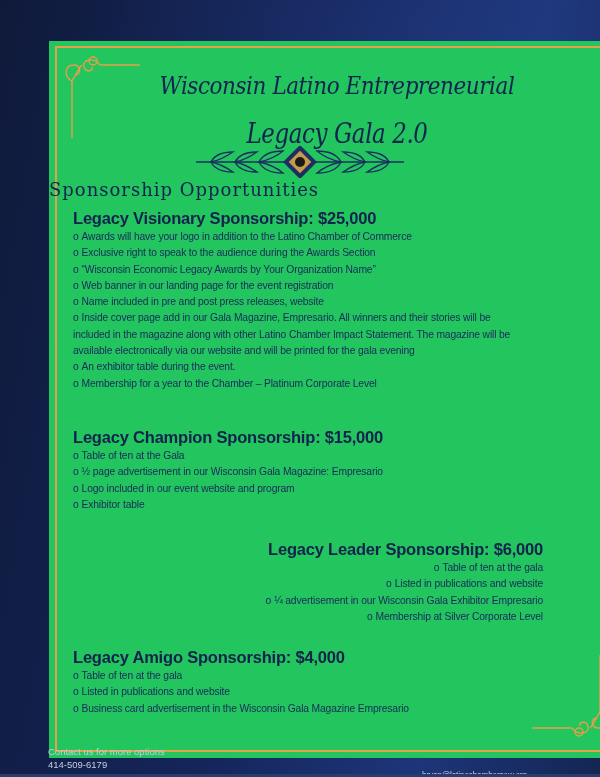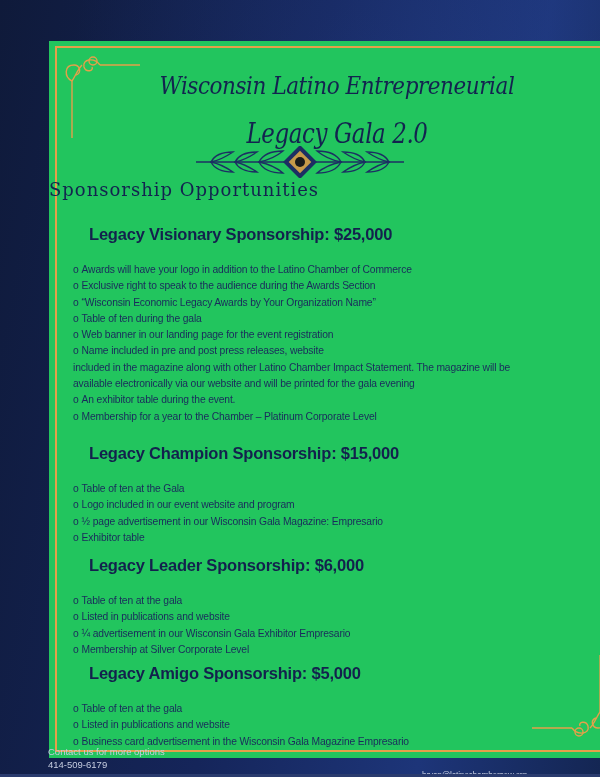--- a/index.html
+++ b/index.html
@@ -34,32 +34,32 @@
   .title.l2 { top: 76px; font-size: 28px; transform: scaleX(0.82); }
   .laurel { position: absolute; left: 142px; top: 105px; }
   .subtitle {
     position: absolute; left: 0; right: 0; top: 138px; text-align: left;
     font-family: "DejaVu Serif", serif; font-size: 18px; letter-spacing: 1px;
     color: #13234f;
   }
 
   .section { position: absolute; left: 24px; width: 470px; color: #152659; }
   .section h2 {
-    margin: 16px; font-size: 16.5px; font-weight: bold; color: #13214d;
+    margin: 0; font-size: 16.5px; font-weight: bold; color: #13214d;
     letter-spacing: -0.2px; line-height: 20px;
   }
-  .section ul { list-style: none; margin: 18px 0 0 0; padding: 0; }
+  .section ul { list-style: none; margin: 1px 0 0 0; padding: 0; }
   .section li {
     font-size: 10.3px; line-height: 16.3px; color: #1a2a5c;
     letter-spacing: -0.15px; white-space: pre-wrap;
   }
   .section li .b { margin-right: 3px; }
   .s1 { top: 167px; }
   .s2 { top: 386px; }
-  .s3 { top: 498px; }
+  .s3 { top: 498px; text-align: right; }
   .s4 { top: 606px; }
 
   .footer-left {
     position: absolute; left: 48px; top: 745px; color: #c6cde0;
     font-size: 9.5px; line-height: 13px;
   }
   .footer-right {
     position: absolute; left: 422px; top: 770px; color: #c6cde0;
     font-size: 8.5px; letter-spacing: -0.3px;
   }
@@ -127,52 +127,52 @@
   </svg>
 
   <div class="subtitle">Sponsorship Opportunities</div>
 
   <div class="section s1">
     <h2>Legacy Visionary Sponsorship: $25,000</h2>
     <ul>
       <li><span class="b">o</span><span>Awards will have your logo in addition to the Latino Chamber of Commerce</span></li>
       <li><span class="b">o</span><span>Exclusive right to speak to the audience during the Awards Section</span></li>
       <li><span class="b">o</span><span>“Wisconsin Economic Legacy Awards by Your Organization Name”</span></li>
-      <li><span class="b">o</span><span>Table of ten during the gala</span></li>
       <li><span class="b">o</span><span>Web banner in our landing page for the event registration</span></li>
       <li><span class="b">o</span><span>Name included in pre and post press releases, website</span></li>
+      <li><span class="b">o</span><span>Inside cover page add in our Gala Magazine, Empresario. All winners and their stories will be</span></li>
       <li><span>included in the magazine along with other Latino Chamber Impact Statement. The magazine will be</span></li>
       <li><span>available electronically via our website and will be printed for the gala evening</span></li>
       <li><span class="b">o</span><span>An exhibitor table during the event.</span></li>
       <li><span class="b">o</span><span>Membership for a year to the Chamber – Platinum Corporate Level</span></li>
     </ul>
   </div>
 
   <div class="section s2">
     <h2>Legacy Champion Sponsorship: $15,000</h2>
     <ul>
       <li><span class="b">o</span><span>Table of ten at the Gala</span></li>
+      <li><span class="b">o</span><span>½ page advertisement in our Wisconsin Gala Magazine: Empresario</span></li>
       <li><span class="b">o</span><span>Logo included in our event website and program</span></li>
-      <li><span class="b">o</span><span>½ page advertisement in our Wisconsin Gala Magazine: Empresario</span></li>
       <li><span class="b">o</span><span>Exhibitor table</span></li>
     </ul>
   </div>
 
   <div class="section s3">
     <h2>Legacy Leader Sponsorship: $6,000</h2>
     <ul>
       <li><span class="b">o</span><span>Table of ten at the gala</span></li>
       <li><span class="b">o</span><span>Listed in publications and website</span></li>
       <li><span class="b">o</span><span>¼ advertisement in our Wisconsin Gala Exhibitor Empresario</span></li>
       <li><span class="b">o</span><span>Membership at Silver Corporate Level</span></li>
     </ul>
   </div>
 
   <div class="section s4">
-    <h2>Legacy Amigo Sponsorship: $5,000</h2>
+    <h2>Legacy Amigo Sponsorship: $4,000</h2>
     <ul>
       <li><span class="b">o</span><span>Table of ten at the gala</span></li>
       <li><span class="b">o</span><span>Listed in publications and website</span></li>
       <li><span class="b">o</span><span>Business card advertisement in the Wisconsin Gala Magazine Empresario</span></li>
     </ul>
   </div>
 </div>
 
 <div class="footer-left">
   <div>Contact us for more options</div>

